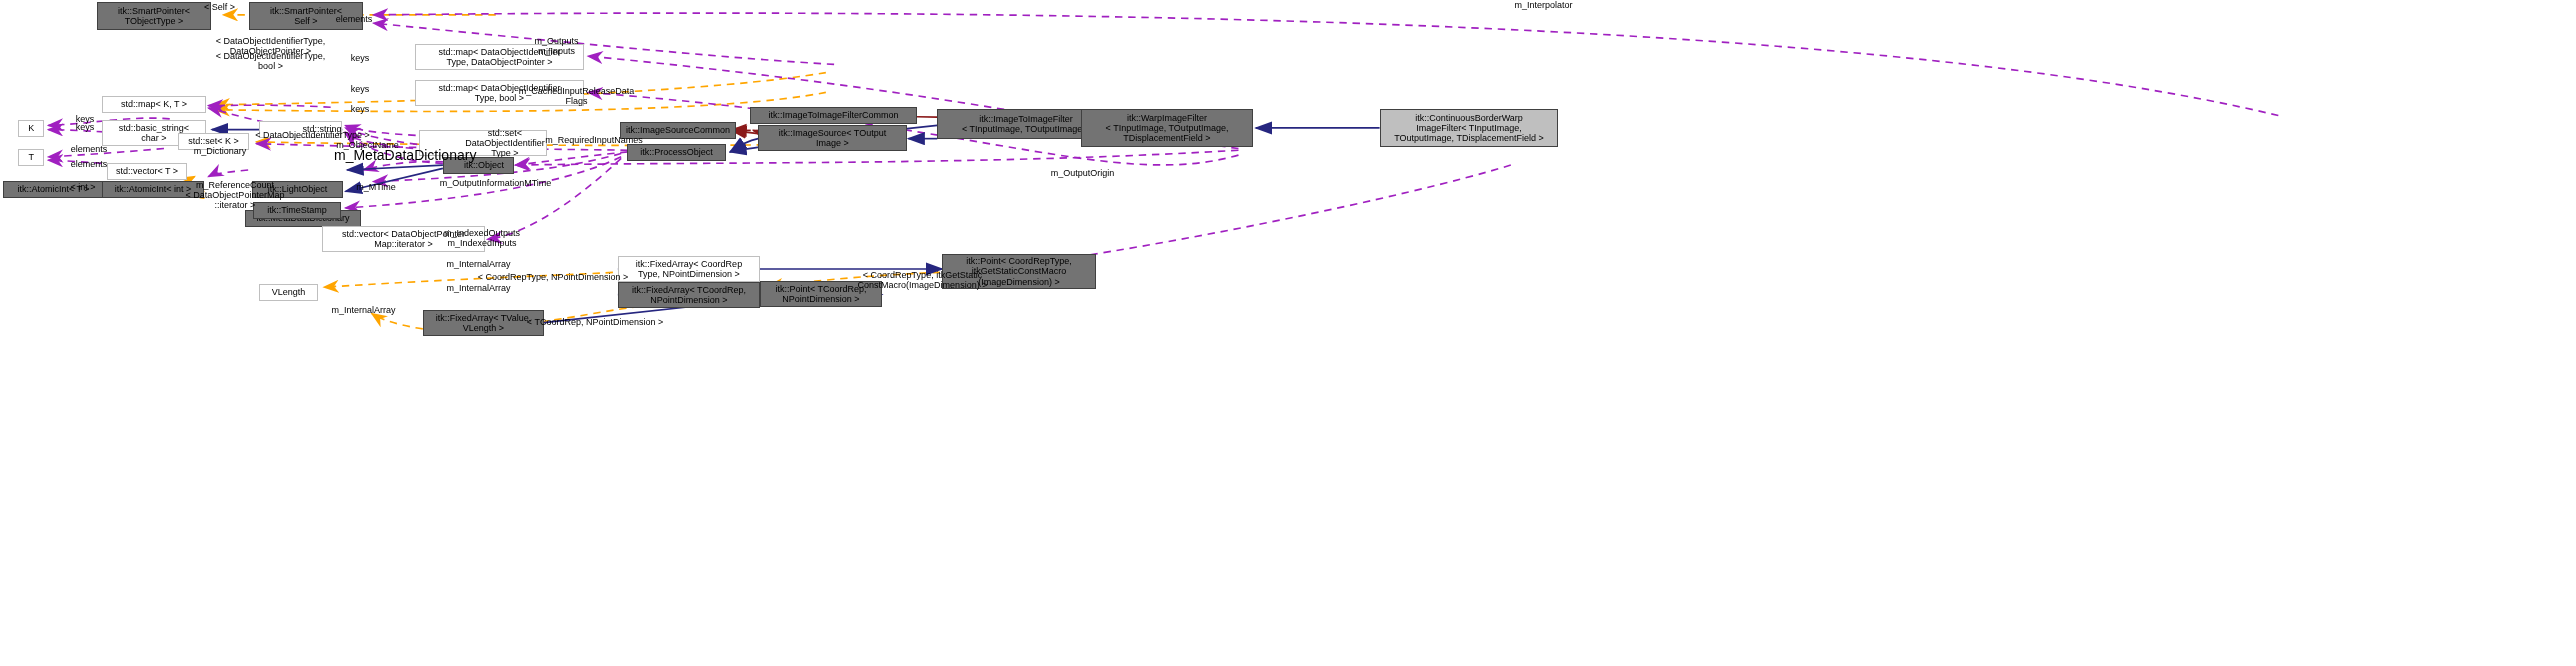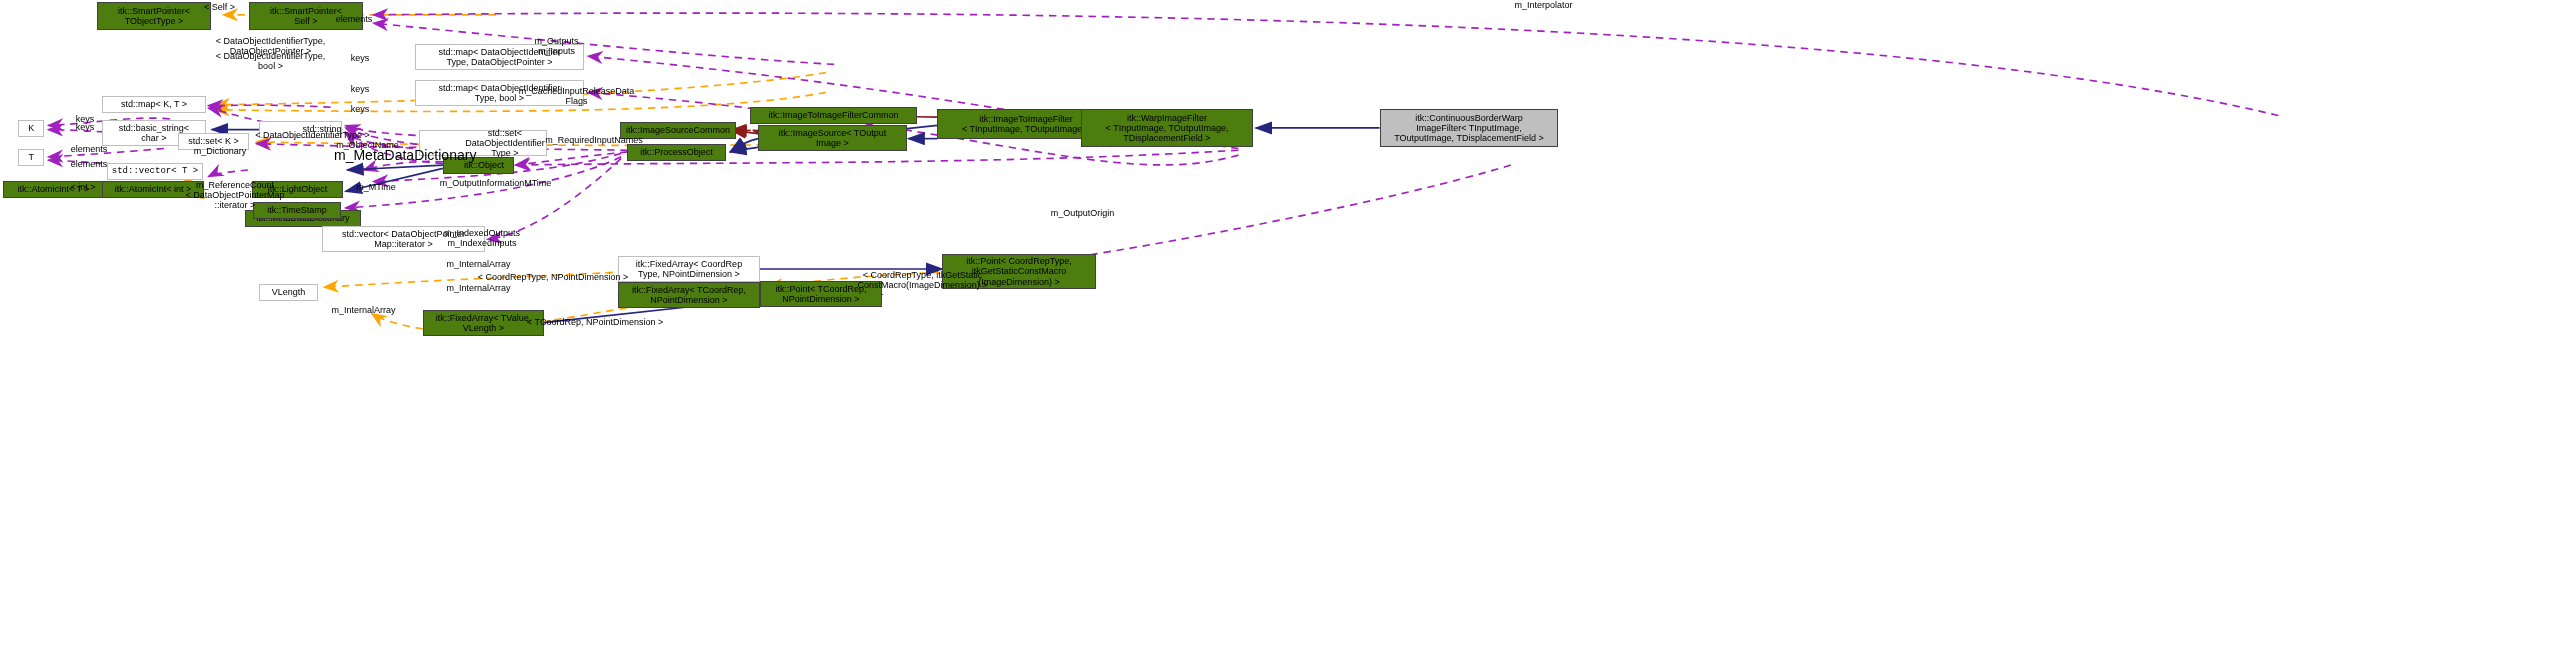--- a/index.html
+++ b/index.html
@@ -2,21 +2,21 @@
 <html style="font-size:13.2px"><head>
 <meta charset="utf-8">
 <style>
   html,body{margin:0;padding:0;background:#ffffff;}
   body{font-family:"Liberation Sans","DejaVu Sans",sans-serif;}
   #diagram{position:relative;width:2576px;height:666px;background:#ffffff;overflow:hidden;}
   svg#edges{position:absolute;left:0;top:0;width:2576px;height:666px;pointer-events:none;}
   .node{position:absolute;box-sizing:border-box;display:flex;align-items:center;justify-content:center;
         text-align:center;line-height:1.12;white-space:pre-line;}
   .node.plain{background:#ffffff;border:0.8px solid #bfbfbf;color:#000;}
-  .node.bold{background:#4d7c0f;border:1.7px solid #404040;color:#000;}
+  .node.bold{background:#737373;border:1.7px solid #404040;color:#000;}
   .node.current{background:#bfbfbf;border:1.7px solid #404040;color:#000;}
   .node span{display:block;padding:0.8px 3.3px;}
   .elabel{position:absolute;color:#000;text-align:center;white-space:pre-line;line-height:1.12;}
 </style>
 </head>
 <body>
 
 <div id="diagram">
   <svg id="edges" viewBox="0 0 3120 807">
     <defs>
@@ -102,21 +102,21 @@
 Type, bool &gt;</span></div>
       <div class="node plain" style="left: 102px; top: 96px; width: 104px; height: 16.5px; font-size: 9px;"><span>std::map&lt; K, T &gt;</span></div>
       <div class="node plain" style="left: 102px; top: 120px; width: 104px; height: 26.4px; font-size: 9px;"><span>std::basic_string&lt;
 char &gt;</span></div>
       <div class="node plain" style="left: 259px; top: 121px; width: 83px; height: 16.5px; font-size: 9px; padding-left: 43px;"><span>std::string</span></div>
       <div class="node plain" style="left: 18px; top: 120px; width: 26.4px; height: 16.5px; font-size: 9px;"><span>K</span></div>
       <div class="node plain" style="left: 18px; top: 149px; width: 26.4px; height: 16.5px; font-size: 9px;"><span>T</span></div>
       <div class="node plain" style="left: 178px; top: 133px; width: 71px; height: 16.5px; font-size: 9px;"><span>std::set&lt; K &gt;</span></div>
       <div class="node plain" style="left: 419px; top: 130px; width: 128px; height: 26.4px; font-size: 9px; padding-left: 44px;"><span>std::set&lt; DataObjectIdentifier
 Type &gt;</span></div>
-      <div class="node plain" style="left: 107px; top: 163px; width: 96px; height: 16.5px; font-size: 9px; font-family: Liberation Mono, monospace;"><span>std::vector&lt; T &gt;</span></div>
+      <div class="node plain" style="left: 107px; top: 163px; width: 80px; height: 16.5px; font-size: 9px;"><span>std::vector&lt; T &gt;</span></div>
       <div class="node bold" style="left: 245px; top: 162px; width: 116px; height: 16.5px; font-size: 9px; margin-top: 48px;"><span>itk::MetaDataDictionary</span></div>
       <div class="node bold" style="left: 2.5px; top: 181px; width: 102px; height: 16.5px; font-size: 9px;"><span>itk::AtomicInt&lt; T &gt;</span></div>
       <div class="node bold" style="left: 102px; top: 181px; width: 102px; height: 16.5px; font-size: 9px;"><span>itk::AtomicInt&lt; int &gt;</span></div>
       <div class="node bold" style="left: 252px; top: 181px; width: 91px; height: 16.5px; font-size: 9px;"><span>itk::LightObject</span></div>
       <div class="node bold" style="left: 253px; top: 202px; width: 88px; height: 16.5px; font-size: 9px;"><span>itk::TimeStamp</span></div>
       <div class="node bold" style="left: 443px; top: 157px; width: 71px; height: 16.5px; font-size: 9px; padding-left: 11px;"><span>itk::Object</span></div>
       <div class="node plain" style="left: 322px; top: 226px; width: 163px; height: 26.4px; font-size: 9px;"><span>std::vector&lt; DataObjectPointer
 Map::iterator &gt;</span></div>
       <div class="node bold" style="left: 620px; top: 122px; width: 116px; height: 16.5px; font-size: 9px;"><span>itk::ImageSourceCommon</span></div>
       <div class="node bold" style="left: 627px; top: 144px; width: 99px; height: 16.5px; font-size: 9px;"><span>itk::ProcessObject</span></div>
@@ -169,21 +169,21 @@
       <div class="elabel" style="left: 60px; top: 159px; width: 58px; font-size: 9px;">elements</div>
       <div class="elabel" style="left: 334px; top: 148px; width: 132px; font-size: 14px;">m_MetaDataDictionary</div>
       <div class="elabel" style="left: 417px; top: 178px; width: 157px; font-size: 9px;">m_OutputInformationMTime</div>
       <div class="elabel" style="left: 60px; top: 182px; width: 46px; font-size: 9px;">&lt; int &gt;</div>
       <div class="elabel" style="left: 169px; top: 180px; width: 132px; font-size: 9px;">m_ReferenceCount
 &lt; DataObjectPointerMap
 ::iterator &gt;</div>
       <div class="elabel" style="left: 343px; top: 182px; width: 66px; font-size: 9px;">m_MTime</div>
       <div class="elabel" style="left: 424px; top: 228px; width: 116px; font-size: 9px;">m_IndexedOutputs
 m_IndexedInputs</div>
-      <div class="elabel" style="left: 1033px; top: 168px; width: 99px; font-size: 9px; margin-top: 40px;">m_OutputOrigin</div>
+      <div class="elabel" style="left: 1033px; top: 168px; width: 99px; font-size: 9px;">m_OutputOrigin</div>
       <div class="elabel" style="left: 429px; top: 259px; width: 99px; font-size: 9px;">m_InternalArray</div>
       <div class="elabel" style="left: 458px; top: 272px; width: 190px; font-size: 9px;">&lt; CoordRepType, NPointDimension &gt;</div>
       <div class="elabel" style="left: 844px; top: 270px; width: 157px; font-size: 9px;">&lt; CoordRepType, itkGetStatic
 ConstMacro(ImageDimension) &gt;</div>
       <div class="elabel" style="left: 429px; top: 283px; width: 99px; font-size: 9px;">m_InternalArray</div>
       <div class="elabel" style="left: 314px; top: 305px; width: 99px; font-size: 9px;">m_InternalArray</div>
       <div class="elabel" style="left: 504px; top: 317px; width: 182px; font-size: 9px;">&lt; TCoordRep, NPointDimension &gt;</div>
     </div>
 </div>
 

